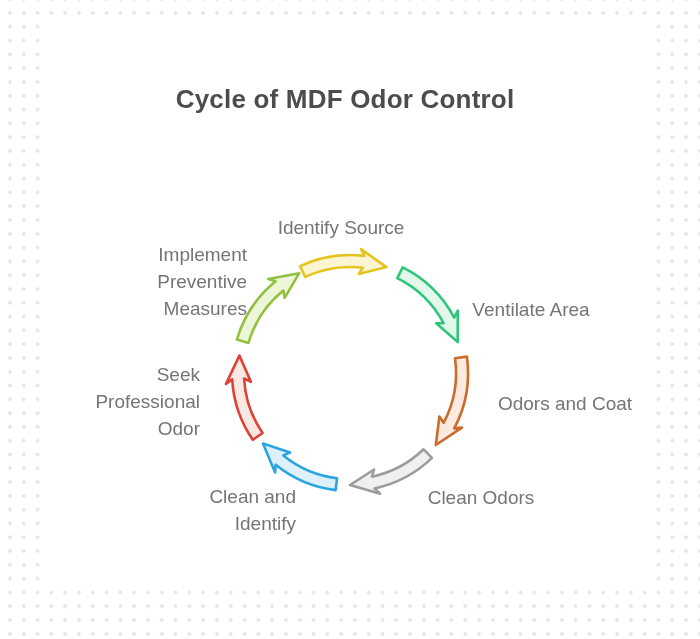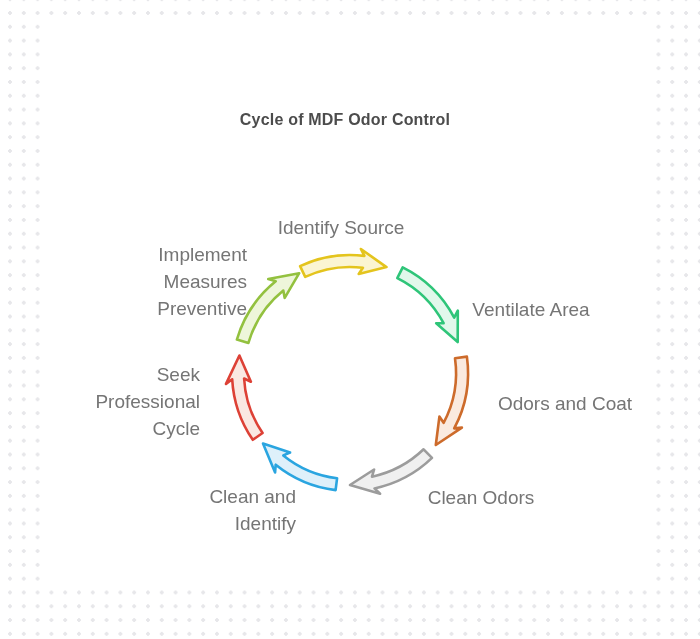--- a/index.html
+++ b/index.html
@@ -31,25 +31,24 @@
     height: 566px;
     background: #ffffff;
     border-radius: 8px;
   }
   .page-title {
     position: absolute;
     left: 0;
     top: 84px;
     width: 690px;
     text-align: center;
-    font-size: 16px;
+    font-size: 26px;
     font-weight: 700;
     color: #4c4c4c;
     letter-spacing: 0.2px;
-    margin-top: 27px;
   }
   .cycle-svg {
     position: absolute;
     left: 0;
     top: 0;
   }
   .step-label {
     position: absolute;
     color: #757575;
     font-size: 19px;
@@ -88,21 +87,21 @@
       <div class="step-label align-center" style="left: 481px; top: 497px;">
         <div>Clean Odors</div>
       </div>
       <div class="step-label align-right" style="left: 274px; top: 510px; margin-left: 22px;">
         <div>Clean and</div>
         <div>Identify</div>
       </div>
       <div class="step-label align-right" style="left: 200px; top: 401px;">
         <div>Seek</div>
         <div>Professional</div>
-        <div>Cycle</div>
+        <div>Odor</div>
       </div>
       <div class="step-label align-right" style="left: 231px; top: 281px; margin-left: 16px;">
         <div>Implement</div>
+        <div>Preventive</div>
         <div>Measures</div>
-        <div>Preventive</div>
       </div>
     </div>
 </div>
 
 </body></html>

